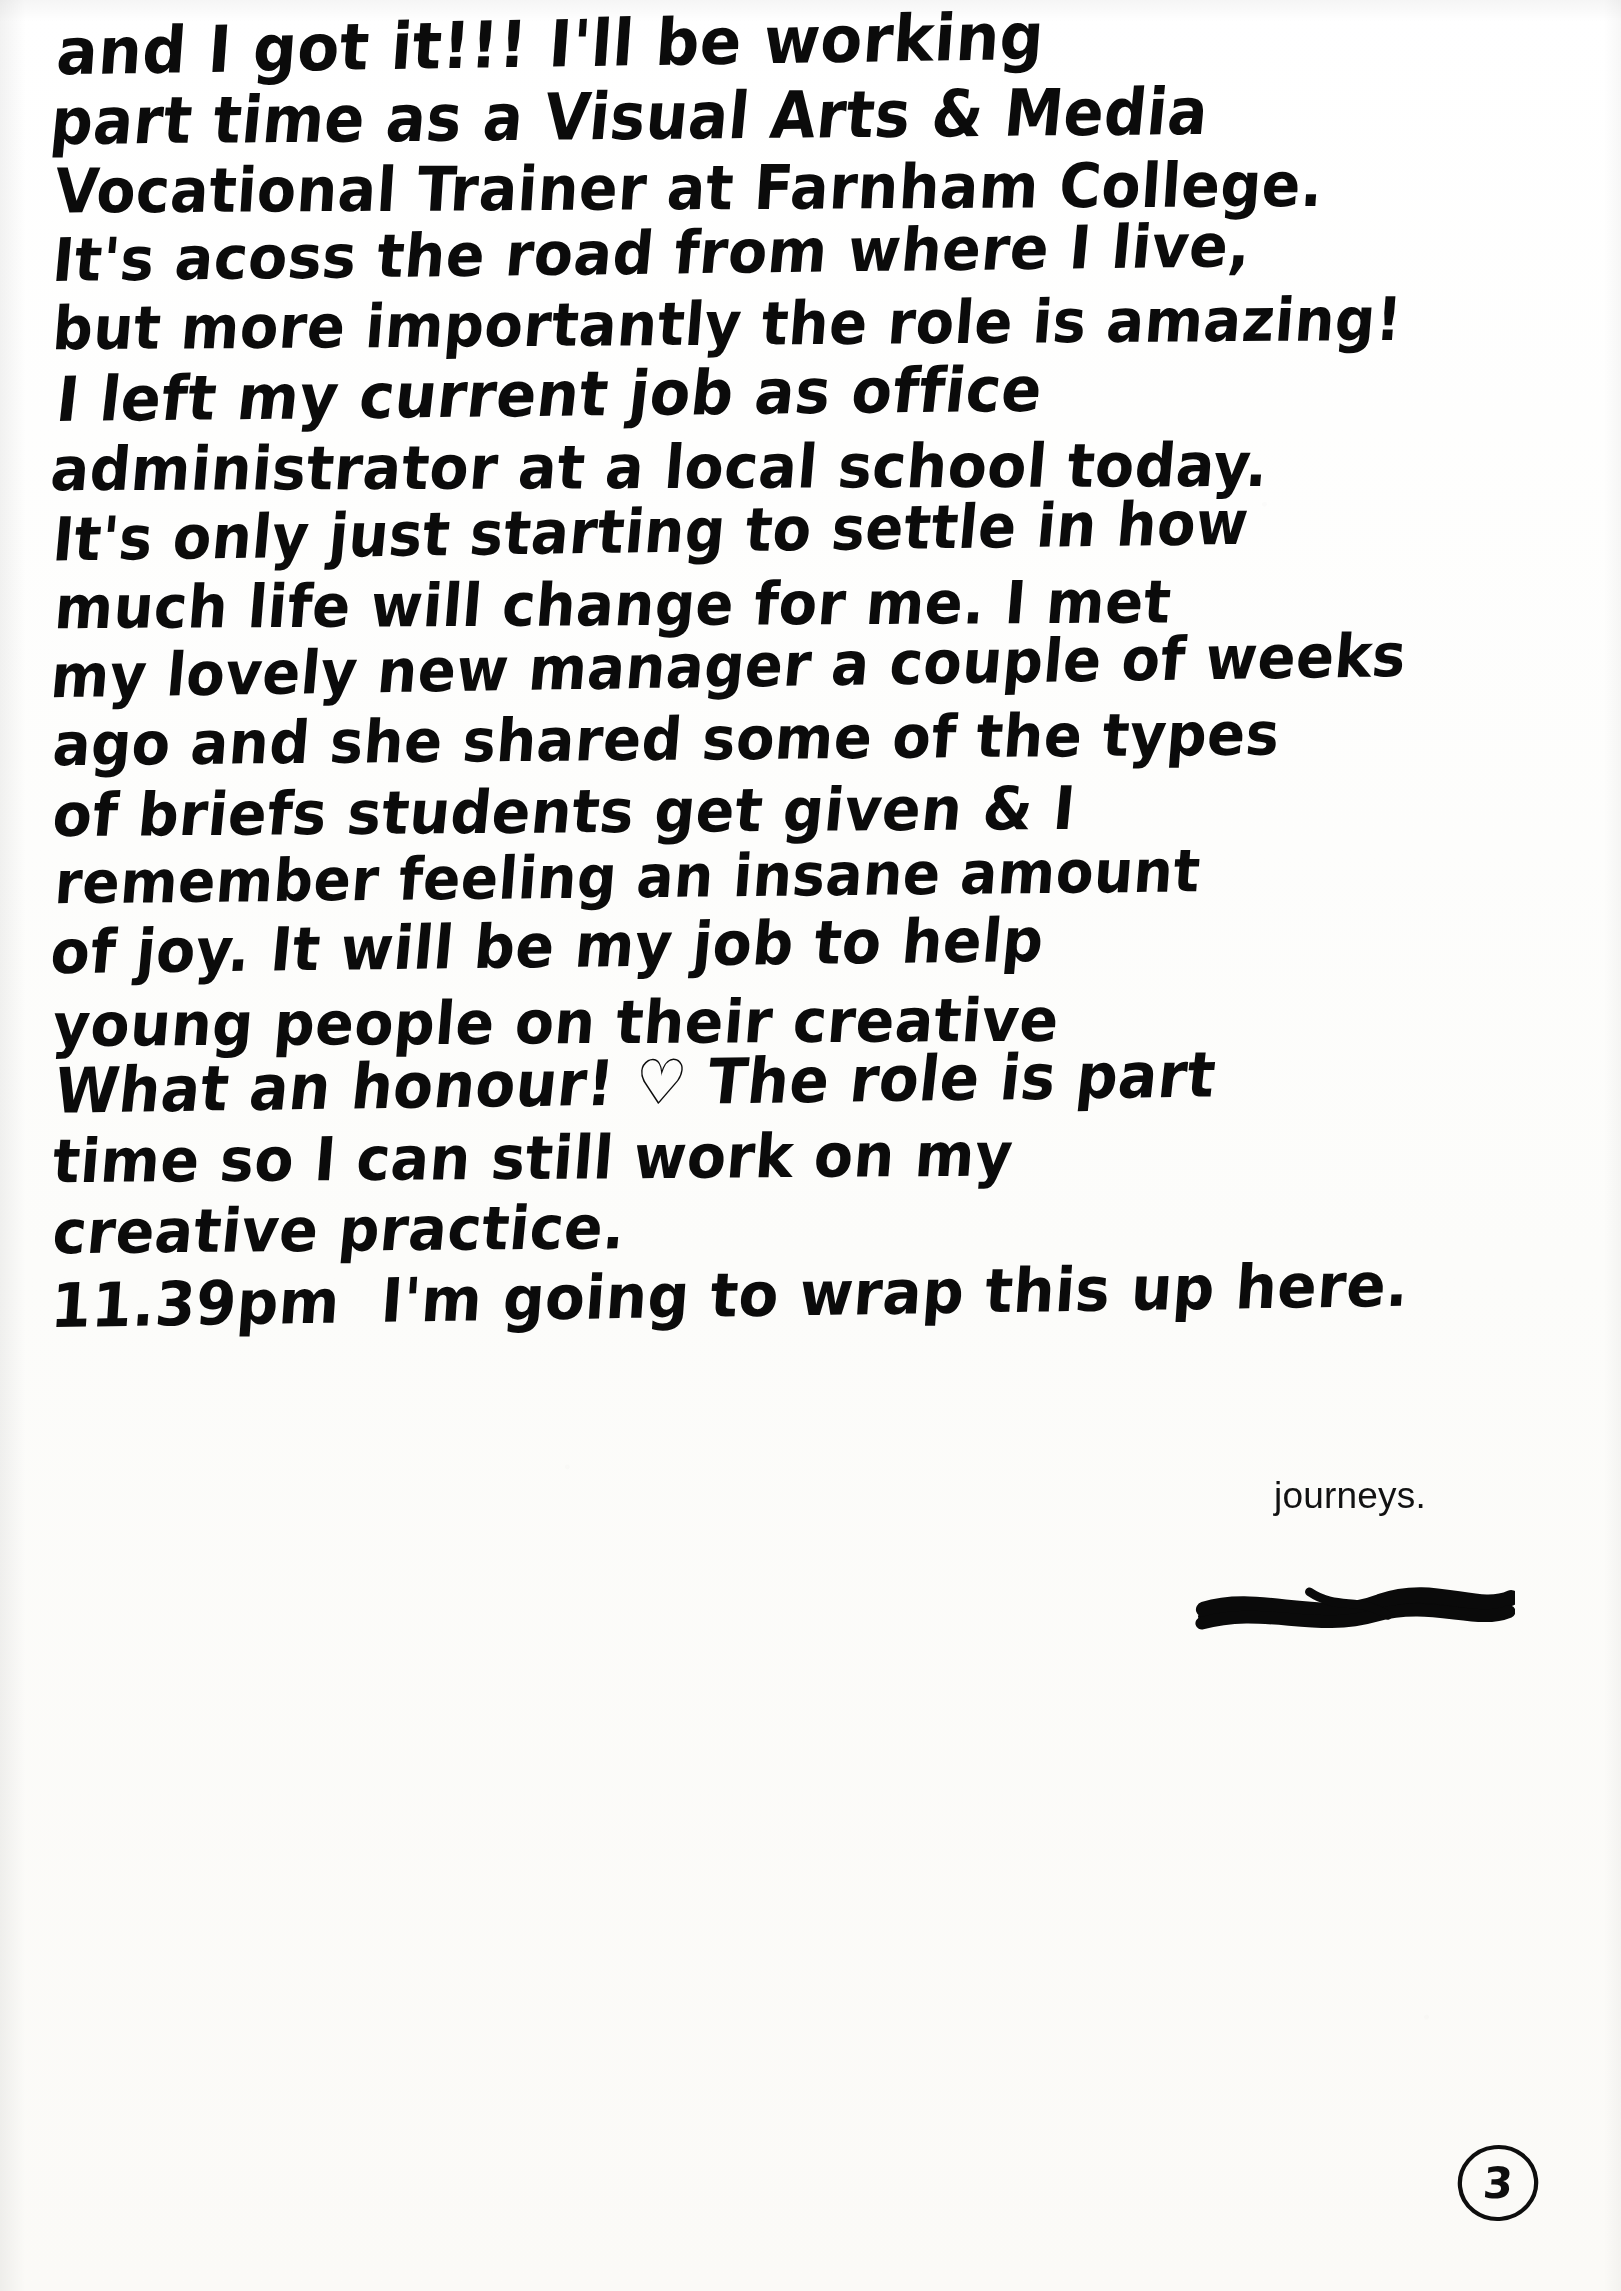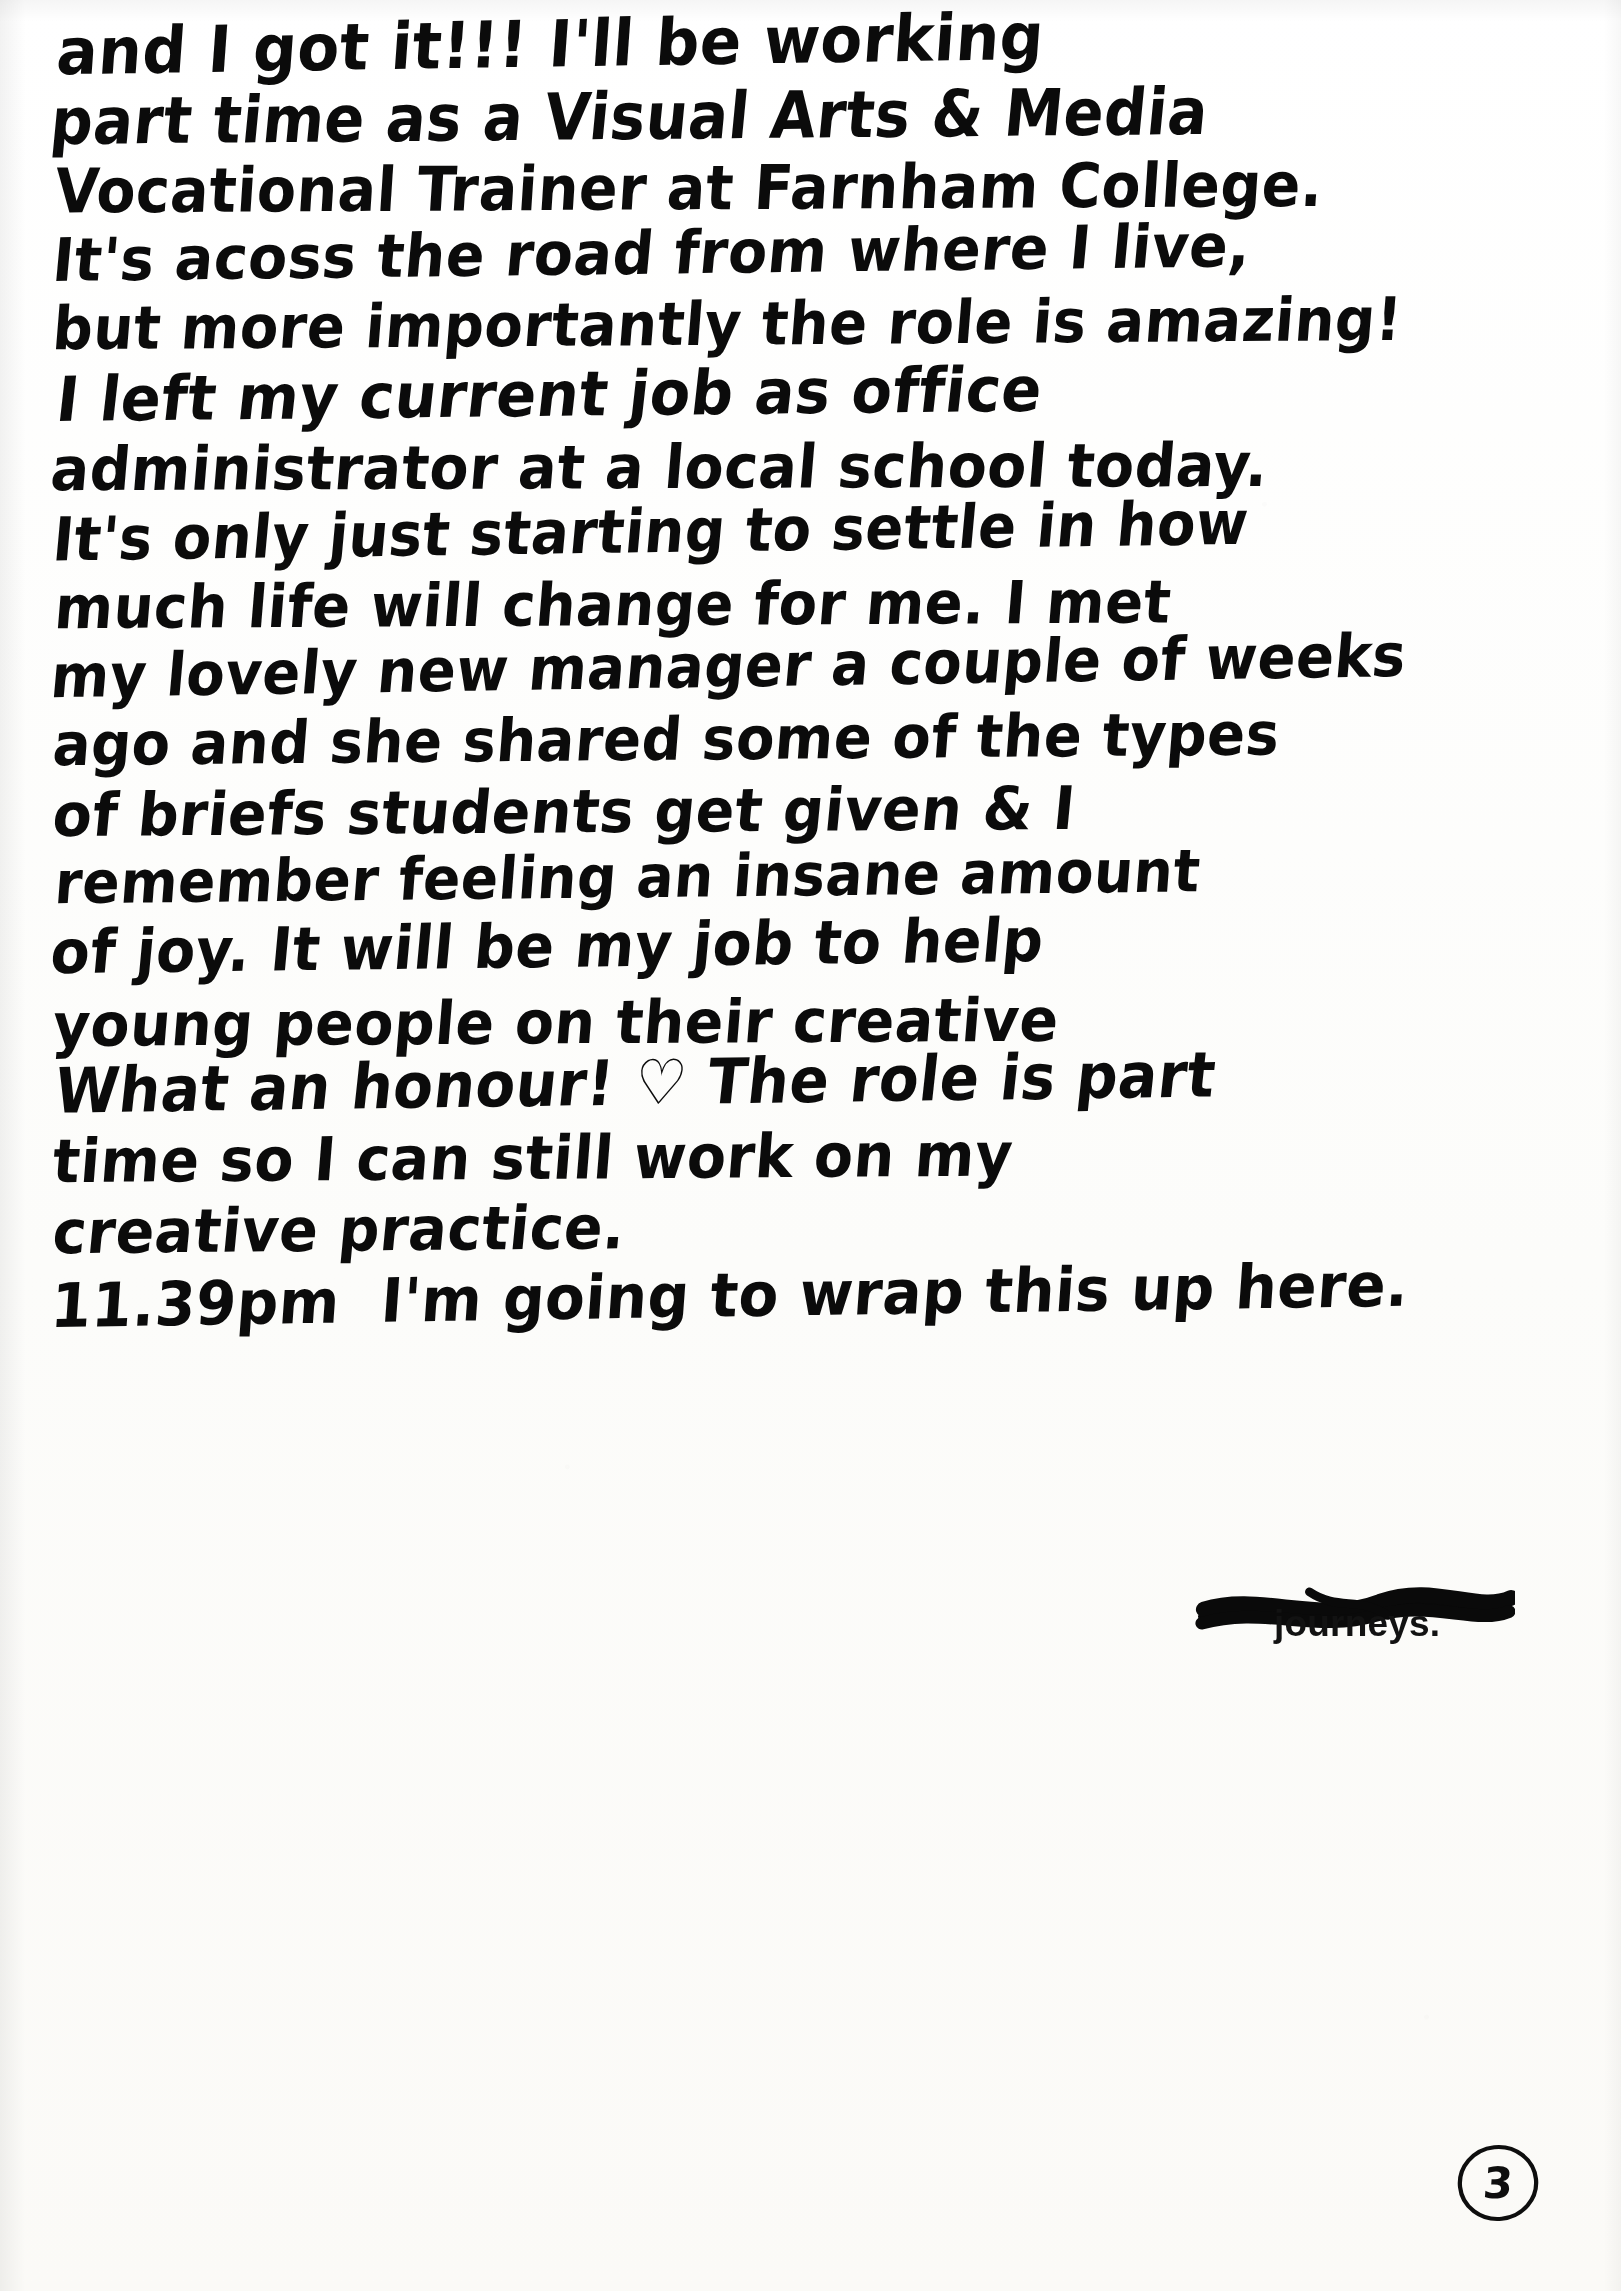--- a/index.html
+++ b/index.html
@@ -88,25 +88,25 @@
   .l15 { font-size: 57px; transform: rotate(-0.3deg) skewX(-5deg) scaleY(1.05); margin-left: 2px;  margin-top: 15.7px; }
   .l16 { font-size: 58px; transform: rotate(-0.8deg) skewX(-7deg) scaleY(1.08); margin-left: 3.9px;  margin-top: 7.8px;  }
   .l17 { font-size: 57px; transform: rotate(-0.4deg) skewX(-5deg) scaleY(1.06); margin-left: 2px;  margin-top: 13.7px; }
   .l18 { font-size: 57px; transform: rotate(-0.5deg) skewX(-6deg) scaleY(1.06); margin-left: 2px;  margin-top: 13.7px; }
   .l19 { font-size: 58px; transform: rotate(-0.9deg) skewX(-5deg) scaleY(1.05); margin-left: 0px;  margin-top: 15.7px; }
 
   
   #typed-overlay {
     position: absolute;
     left: 1274px;
-    top: 1603px;
+    top: 1475px;
     z-index: 5;
     font-family: "Liberation Sans", sans-serif;
     font-size: 37px;
-    font-weight: 700;
+    font-weight: 400;
     color: #121212;
     letter-spacing: 0.2px;
   }
 
   
   #redaction {
     position: absolute;
     left: 1192px;
     top: 1586px;
     width: 323px;

